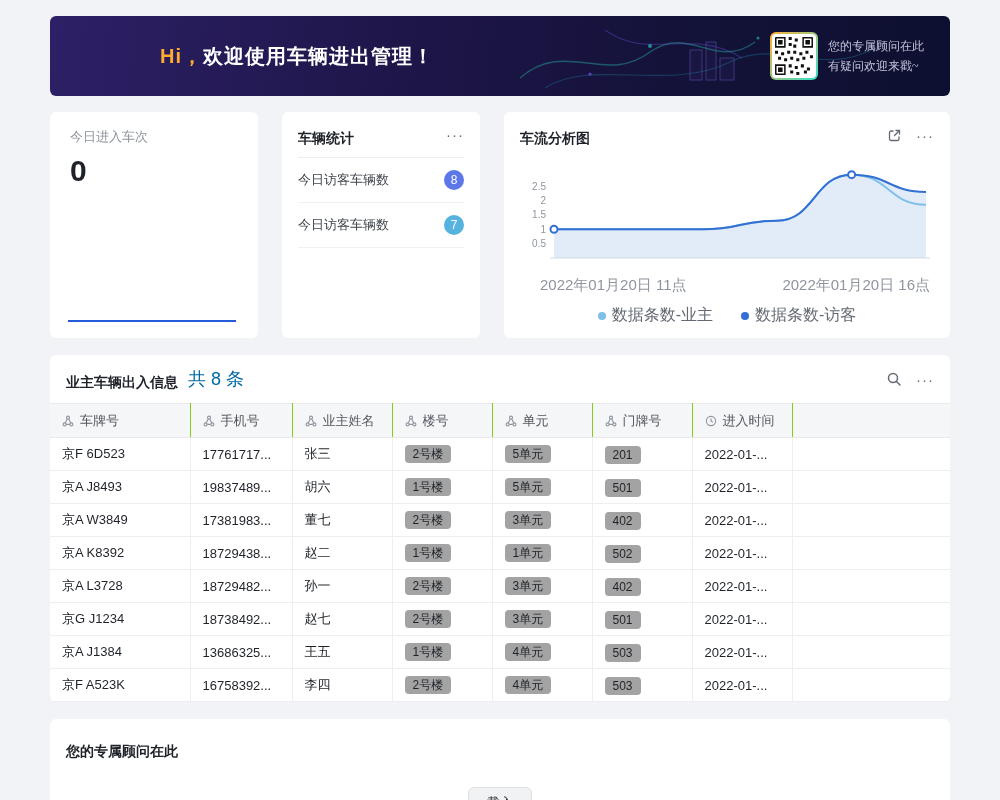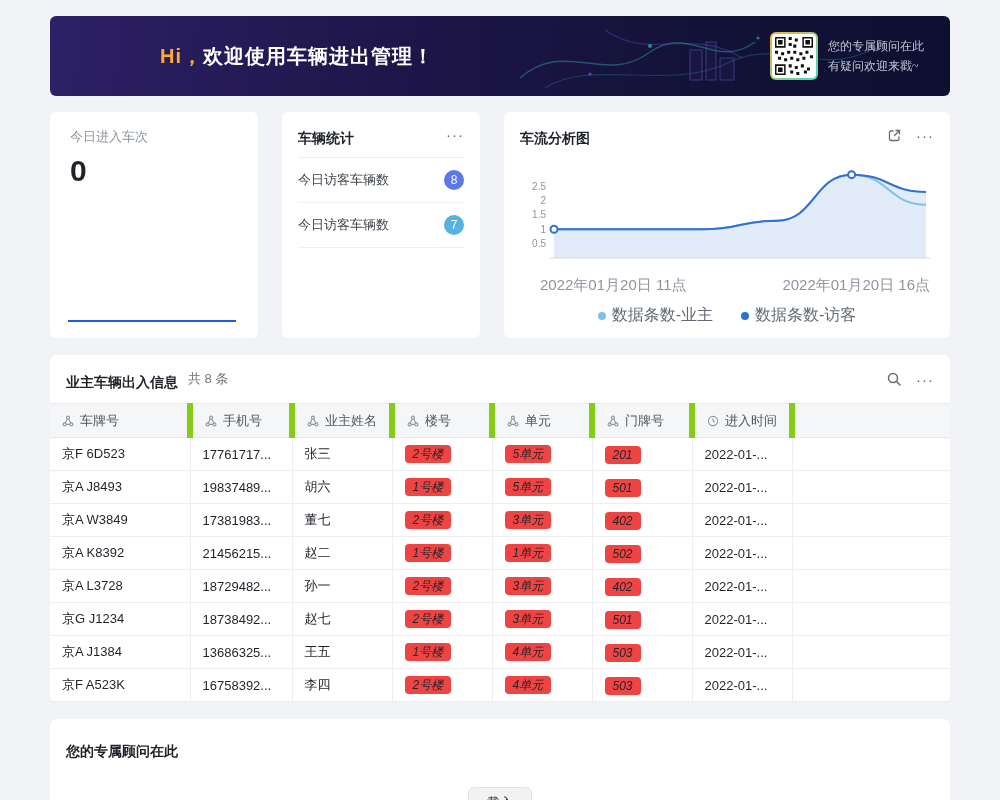--- a/index.html
+++ b/index.html
@@ -46,37 +46,37 @@
 
   .card-chart { flex:1; height:226px; padding:0 16px; }
   .x-labels { display:flex; justify-content:space-between; font-size:15px; color:#8f959e; padding:0 4px 0 20px; margin-top:-2px; }
   .legend { display:flex; justify-content:center; gap:28px; margin-top:10px; font-size:16px; color:#646a73; }
   .legend-item { display:flex; align-items:center; gap:6px; cursor:pointer; }
   .dot { width:8px; height:8px; border-radius:50%; display:inline-block; }
 
   
   .table-card { margin-top:17px; }
   .table-head { display:flex; align-items:center; height:48px; padding:0 16px; }
-  .count { margin-left:10px; font-size:13px; color:#737373; flex:1; }
+  .count { margin-left:10px; font-size:18px; color:#0369a1; flex:1; }
   table { width:100%; border-collapse:collapse; font-size:13px; table-layout:fixed; }
   thead th {
     background:#f5f6f7; font-weight:normal; color:#51565d; text-align:left;
     height:34px; padding:0 12px;
-    border-top:1px solid #e8eaec; border-bottom:1px solid #e8eaec; border-right:6px solid #84cc16;
+    border-top:1px solid #e8eaec; border-bottom:1px solid #e8eaec; border-right:1px solid #84cc16;
     white-space:nowrap; overflow:hidden;
   }
   thead th:last-child { border-right:none; }
   tbody td {
     height:33px; padding:0 12px;
     border-bottom:1px solid #eceef0; border-right:1px solid #eceef0;
     white-space:nowrap; overflow:hidden; color:#1f2329;
   }
   tbody td:last-child { border-right:none; }
   .th-icon { margin-right:6px; vertical-align:-2px; }
-  .tag { background:#ef4444; border-radius:4px; padding:2px 8px; font-size:12px; color:#1f2329;font-style:italic; }
+  .tag { background:#a3a3a3; border-radius:4px; padding:2px 8px; font-size:12px; color:#1f2329; }
 
   
   .visitor-card { margin-top:17px; height:140px; padding:16px; position:relative; }
   .load-btn {
     margin:26px auto 0; width:64px; height:32px;
     background:#f1f2f4; border:1px solid #dfe1e5; border-radius:6px;
     display:flex; align-items:center; justify-content:center;
     font-size:13px; color:#1f2329; cursor:pointer;
   }
 </style>
@@ -275,21 +275,21 @@
             <td>17381983...</td>
             <td>董七</td>
             <td><span class="tag">2号楼</span></td>
             <td><span class="tag">3单元</span></td>
             <td><span class="tag">402</span></td>
             <td>2022-01-...</td>
             <td></td>
           </tr>
           <tr>
             <td>京A K8392</td>
-            <td>21456215...</td>
+            <td>18729438...</td>
             <td>赵二</td>
             <td><span class="tag">1号楼</span></td>
             <td><span class="tag">1单元</span></td>
             <td><span class="tag">502</span></td>
             <td>2022-01-...</td>
             <td></td>
           </tr>
           <tr>
             <td>京A L3728</td>
             <td>18729482...</td>

